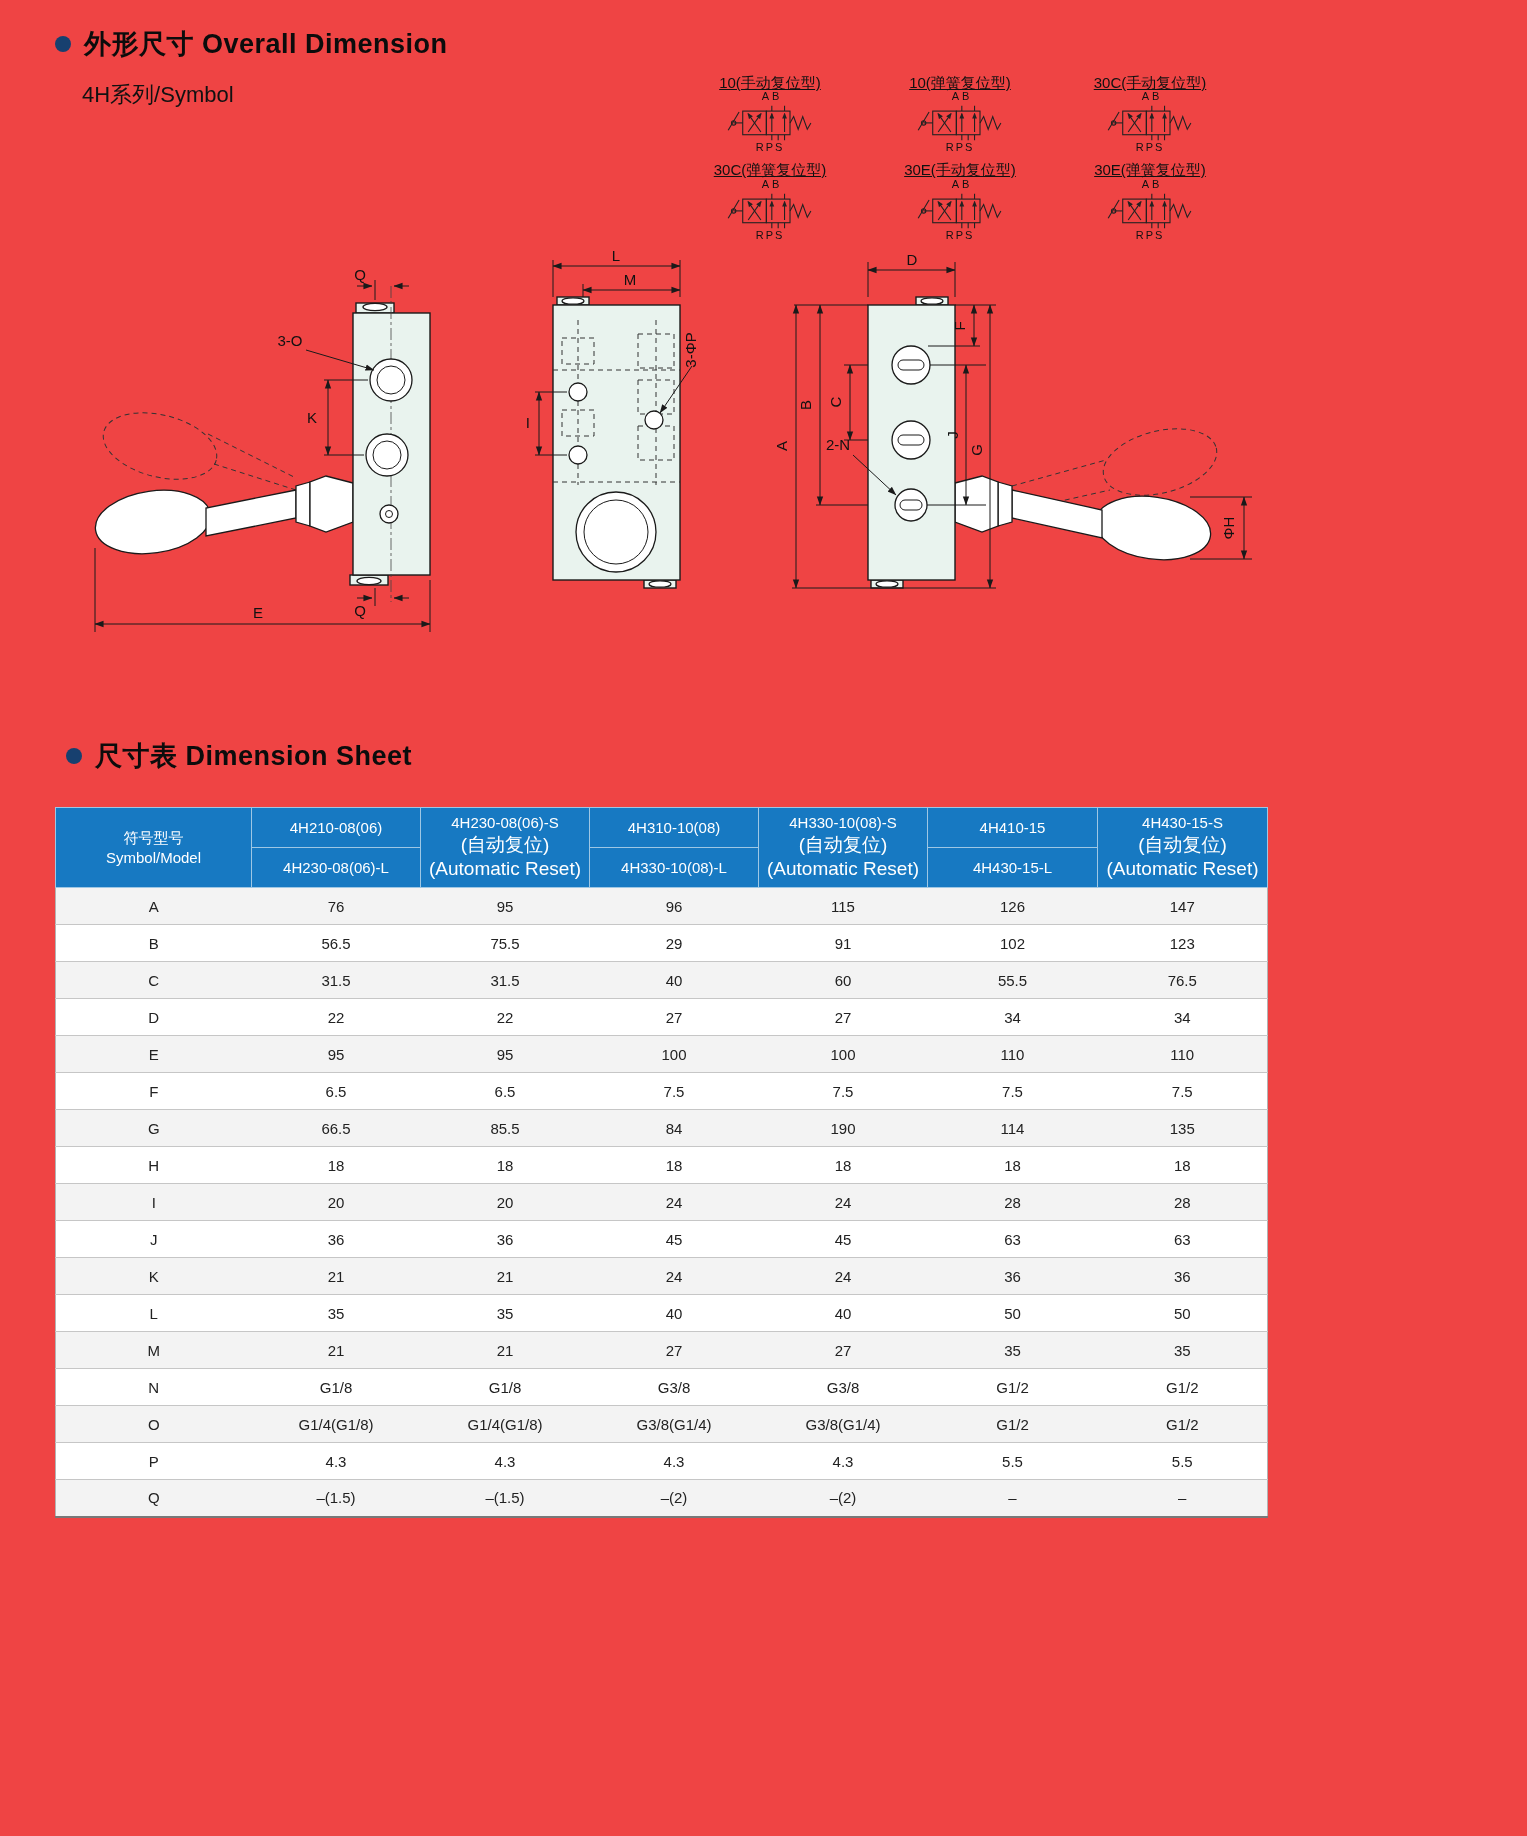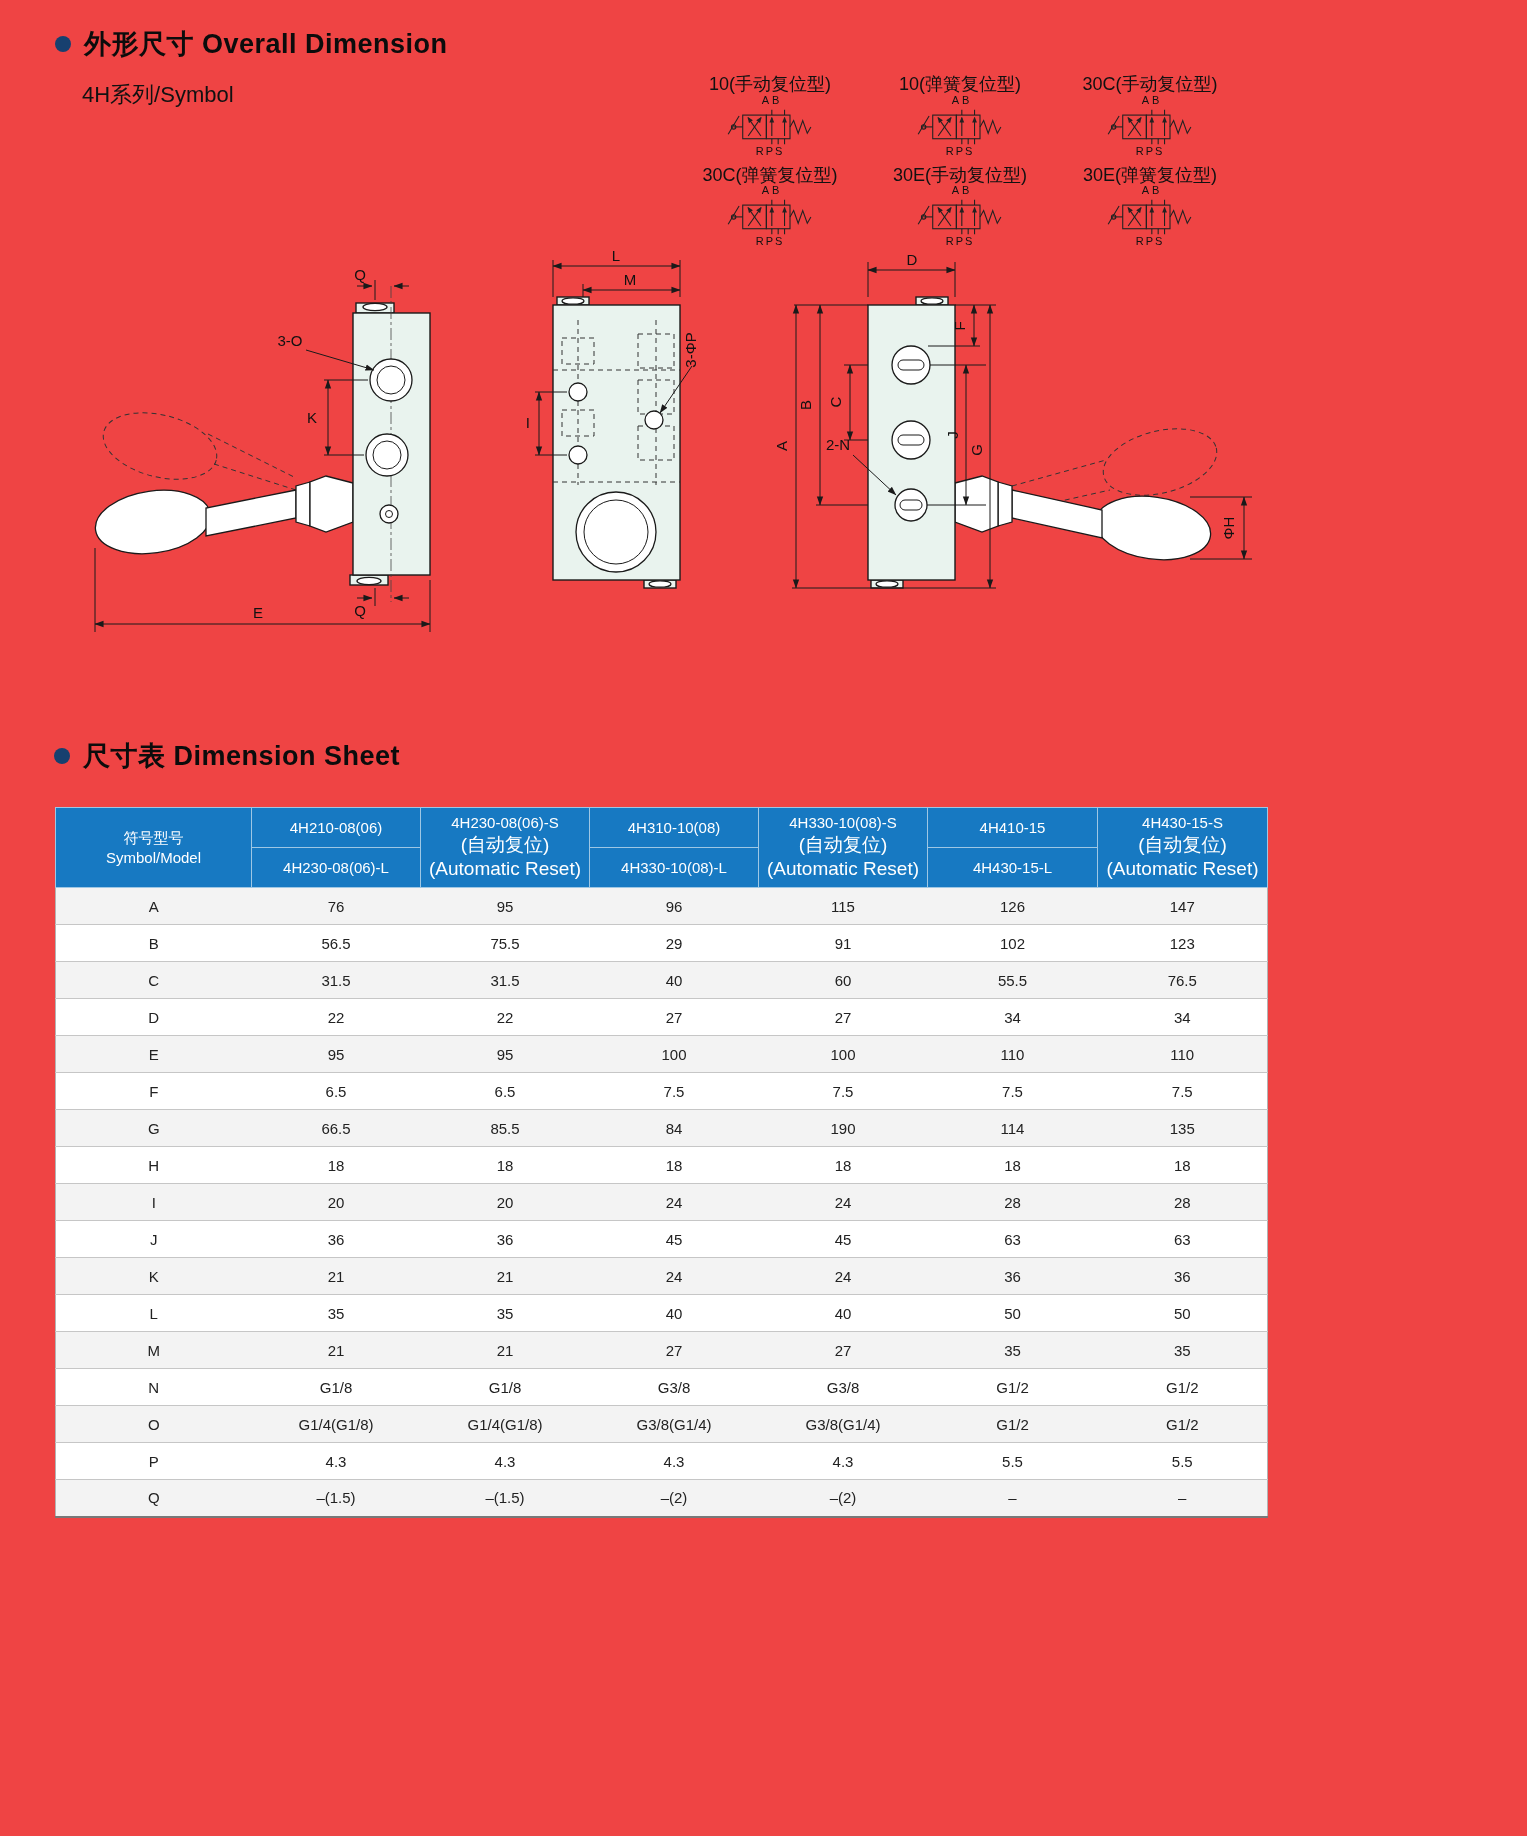--- a/index.html
+++ b/index.html
@@ -3,27 +3,27 @@
 <meta charset="utf-8">
 <style>
   *{box-sizing:border-box;margin:0;padding:0;}
   html,body{background:#fff;}
   .page{position:relative;width:1527px;height:1836px;background:#ef4444;overflow:hidden;
         font-family:"Liberation Sans","DejaVu Sans",sans-serif;color:#1a1a1a;}
   .sec{position:absolute;display:flex;align-items:center;gap:13px;}
   .sec .bullet{width:16px;height:16px;border-radius:50%;background:#17406f;flex:0 0 auto;}
   .sec h1{font-size:27px;font-weight:600;color:#0c0c0c;letter-spacing:.5px;}
   #sec1{left:55px;top:26px;}
-  #sec2{left:54px;top:738px;}
+  #sec2{left:66px;top:738px;}
   .series{position:absolute;left:82px;top:80px;font-size:22px;color:#111;}
 
   .symbols{position:absolute;left:680px;top:74px;width:560px;
            display:grid;grid-template-columns:repeat(3,1fr);row-gap:8px;column-gap:10px;}
   .symbol{display:flex;flex-direction:column;align-items:center;color:#111;}
-  .symbol .lbl{font-size:18px;line-height:1.15;white-space:nowrap;}
+  .symbol .lbl{font-size:15px;line-height:1.15;white-space:nowrap;text-decoration:underline;}
   .symbol .ab{font-size:11px;letter-spacing:3px;margin-left:4px;line-height:1;}
   .symbol .rps{font-size:11px;letter-spacing:2px;line-height:1;}
   .symbol svg{width:120px;height:40px;display:block;}
 
   .drawings{position:absolute;left:38px;top:250px;width:1272px;height:470px;}
   .drawings svg.dw{width:1272px;height:470px;display:block;}
   .dw .ln{stroke:#1a1a1a;stroke-width:1;fill:none;}
   .dw .bd{stroke:#1a1a1a;stroke-width:1.4;fill:#e9f3ee;}
   .dw .wt{stroke:#1a1a1a;stroke-width:1.3;fill:#fff;}
   .dw .dim{stroke:#1a1a1a;stroke-width:1;fill:none;}

